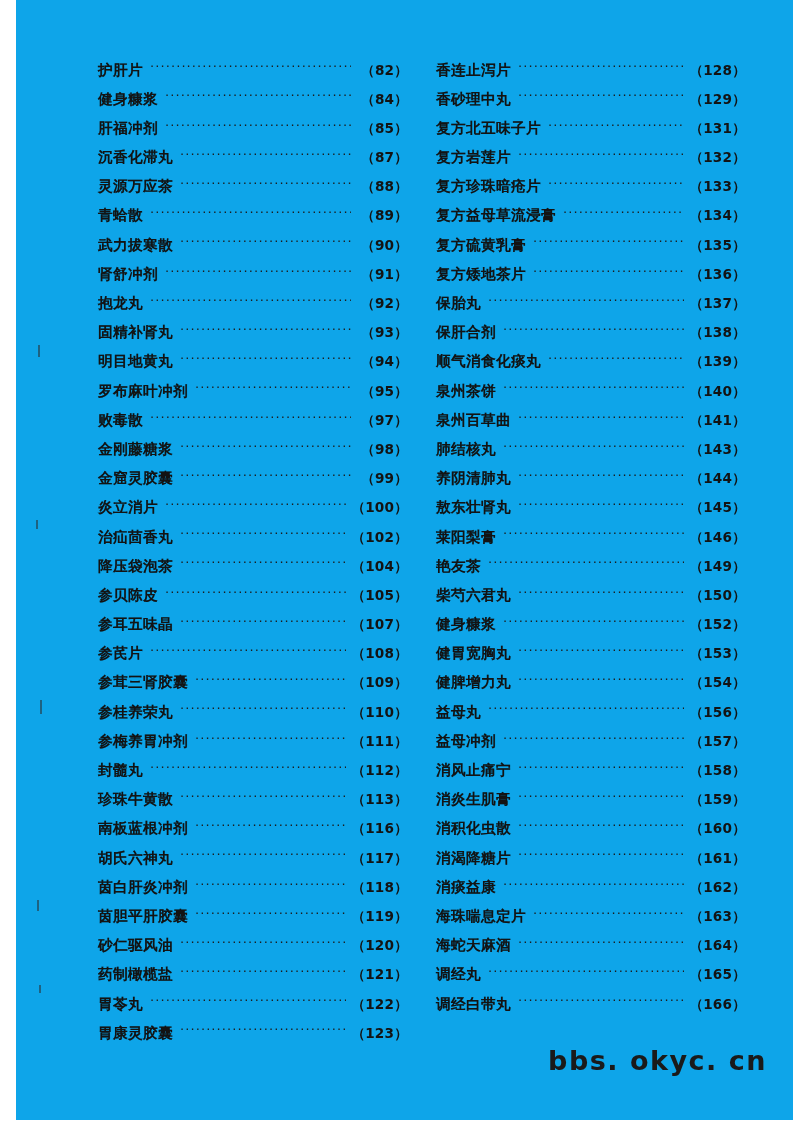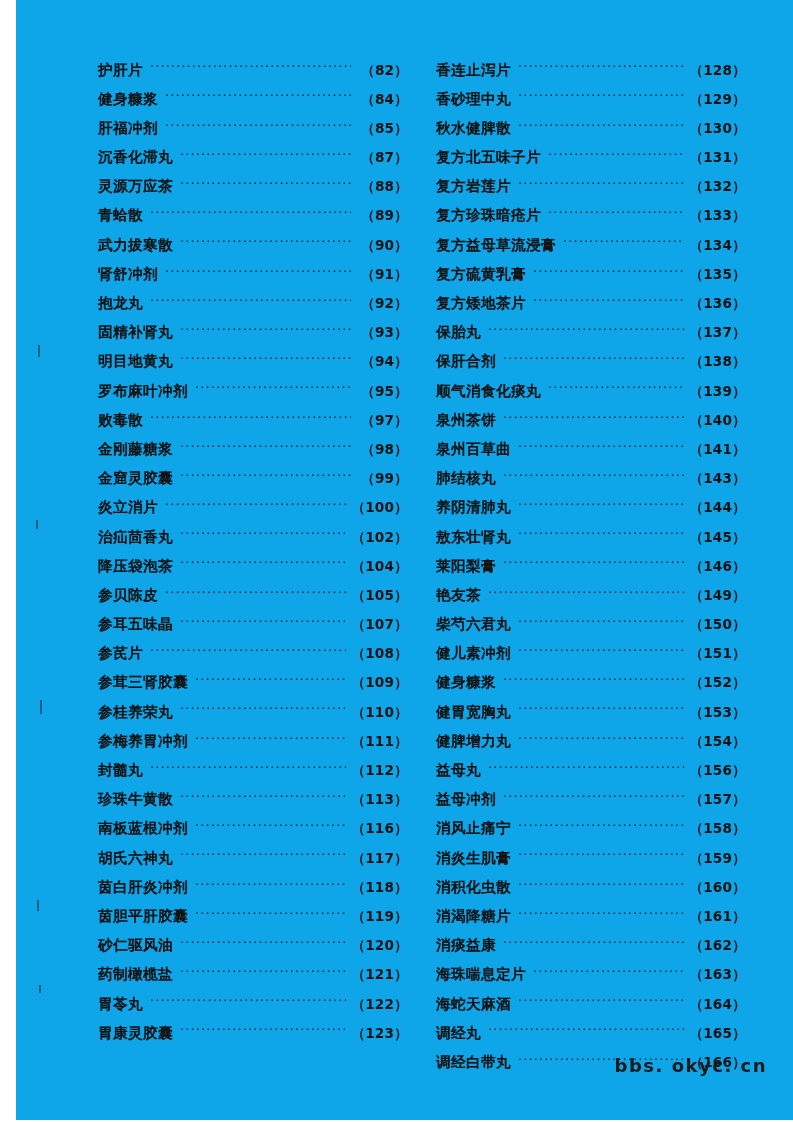--- a/index.html
+++ b/index.html
@@ -81,21 +81,21 @@
     color: #131313;
     min-width: 52px;
     text-align: right;
     letter-spacing: 0.2px;
   }
   .watermark {
     position: absolute;
     right: 42px;
     bottom: 44px;
     font-family: "DejaVu Sans", sans-serif;
-    font-size: 18px;
+    font-size: 27px;
     font-weight: 700;
     color: #1a1a1a;
     letter-spacing: 1.5px;
   }
 </style>
 </head>
 <body>
 
 <div class="page">
 
@@ -284,25 +284,20 @@
           <span class="title">香连止泻片</span>
           <span class="leader"></span>
           <span class="page-no">（128）</span>
         </div>
         <div class="entry">
           <span class="title">香砂理中丸</span>
           <span class="leader"></span>
           <span class="page-no">（129）</span>
         </div>
         <div class="entry">
-          <span class="title">秋水健脾散</span>
-          <span class="leader"></span>
-          <span class="page-no">（130）</span>
-        </div>
-        <div class="entry">
           <span class="title">复方北五味子片</span>
           <span class="leader"></span>
           <span class="page-no">（131）</span>
         </div>
         <div class="entry">
           <span class="title">复方岩莲片</span>
           <span class="leader"></span>
           <span class="page-no">（132）</span>
         </div>
         <div class="entry">
@@ -372,25 +367,20 @@
         </div>
         <div class="entry">
           <span class="title">艳友茶</span>
           <span class="leader"></span>
           <span class="page-no">（149）</span>
         </div>
         <div class="entry">
           <span class="title">柴芍六君丸</span>
           <span class="leader"></span>
           <span class="page-no">（150）</span>
-        </div>
-        <div class="entry">
-          <span class="title">健儿素冲剂</span>
-          <span class="leader"></span>
-          <span class="page-no">（151）</span>
         </div>
         <div class="entry">
           <span class="title">健身糠浆</span>
           <span class="leader"></span>
           <span class="page-no">（152）</span>
         </div>
         <div class="entry">
           <span class="title">健胃宽胸丸</span>
           <span class="leader"></span>
           <span class="page-no">（153）</span>

